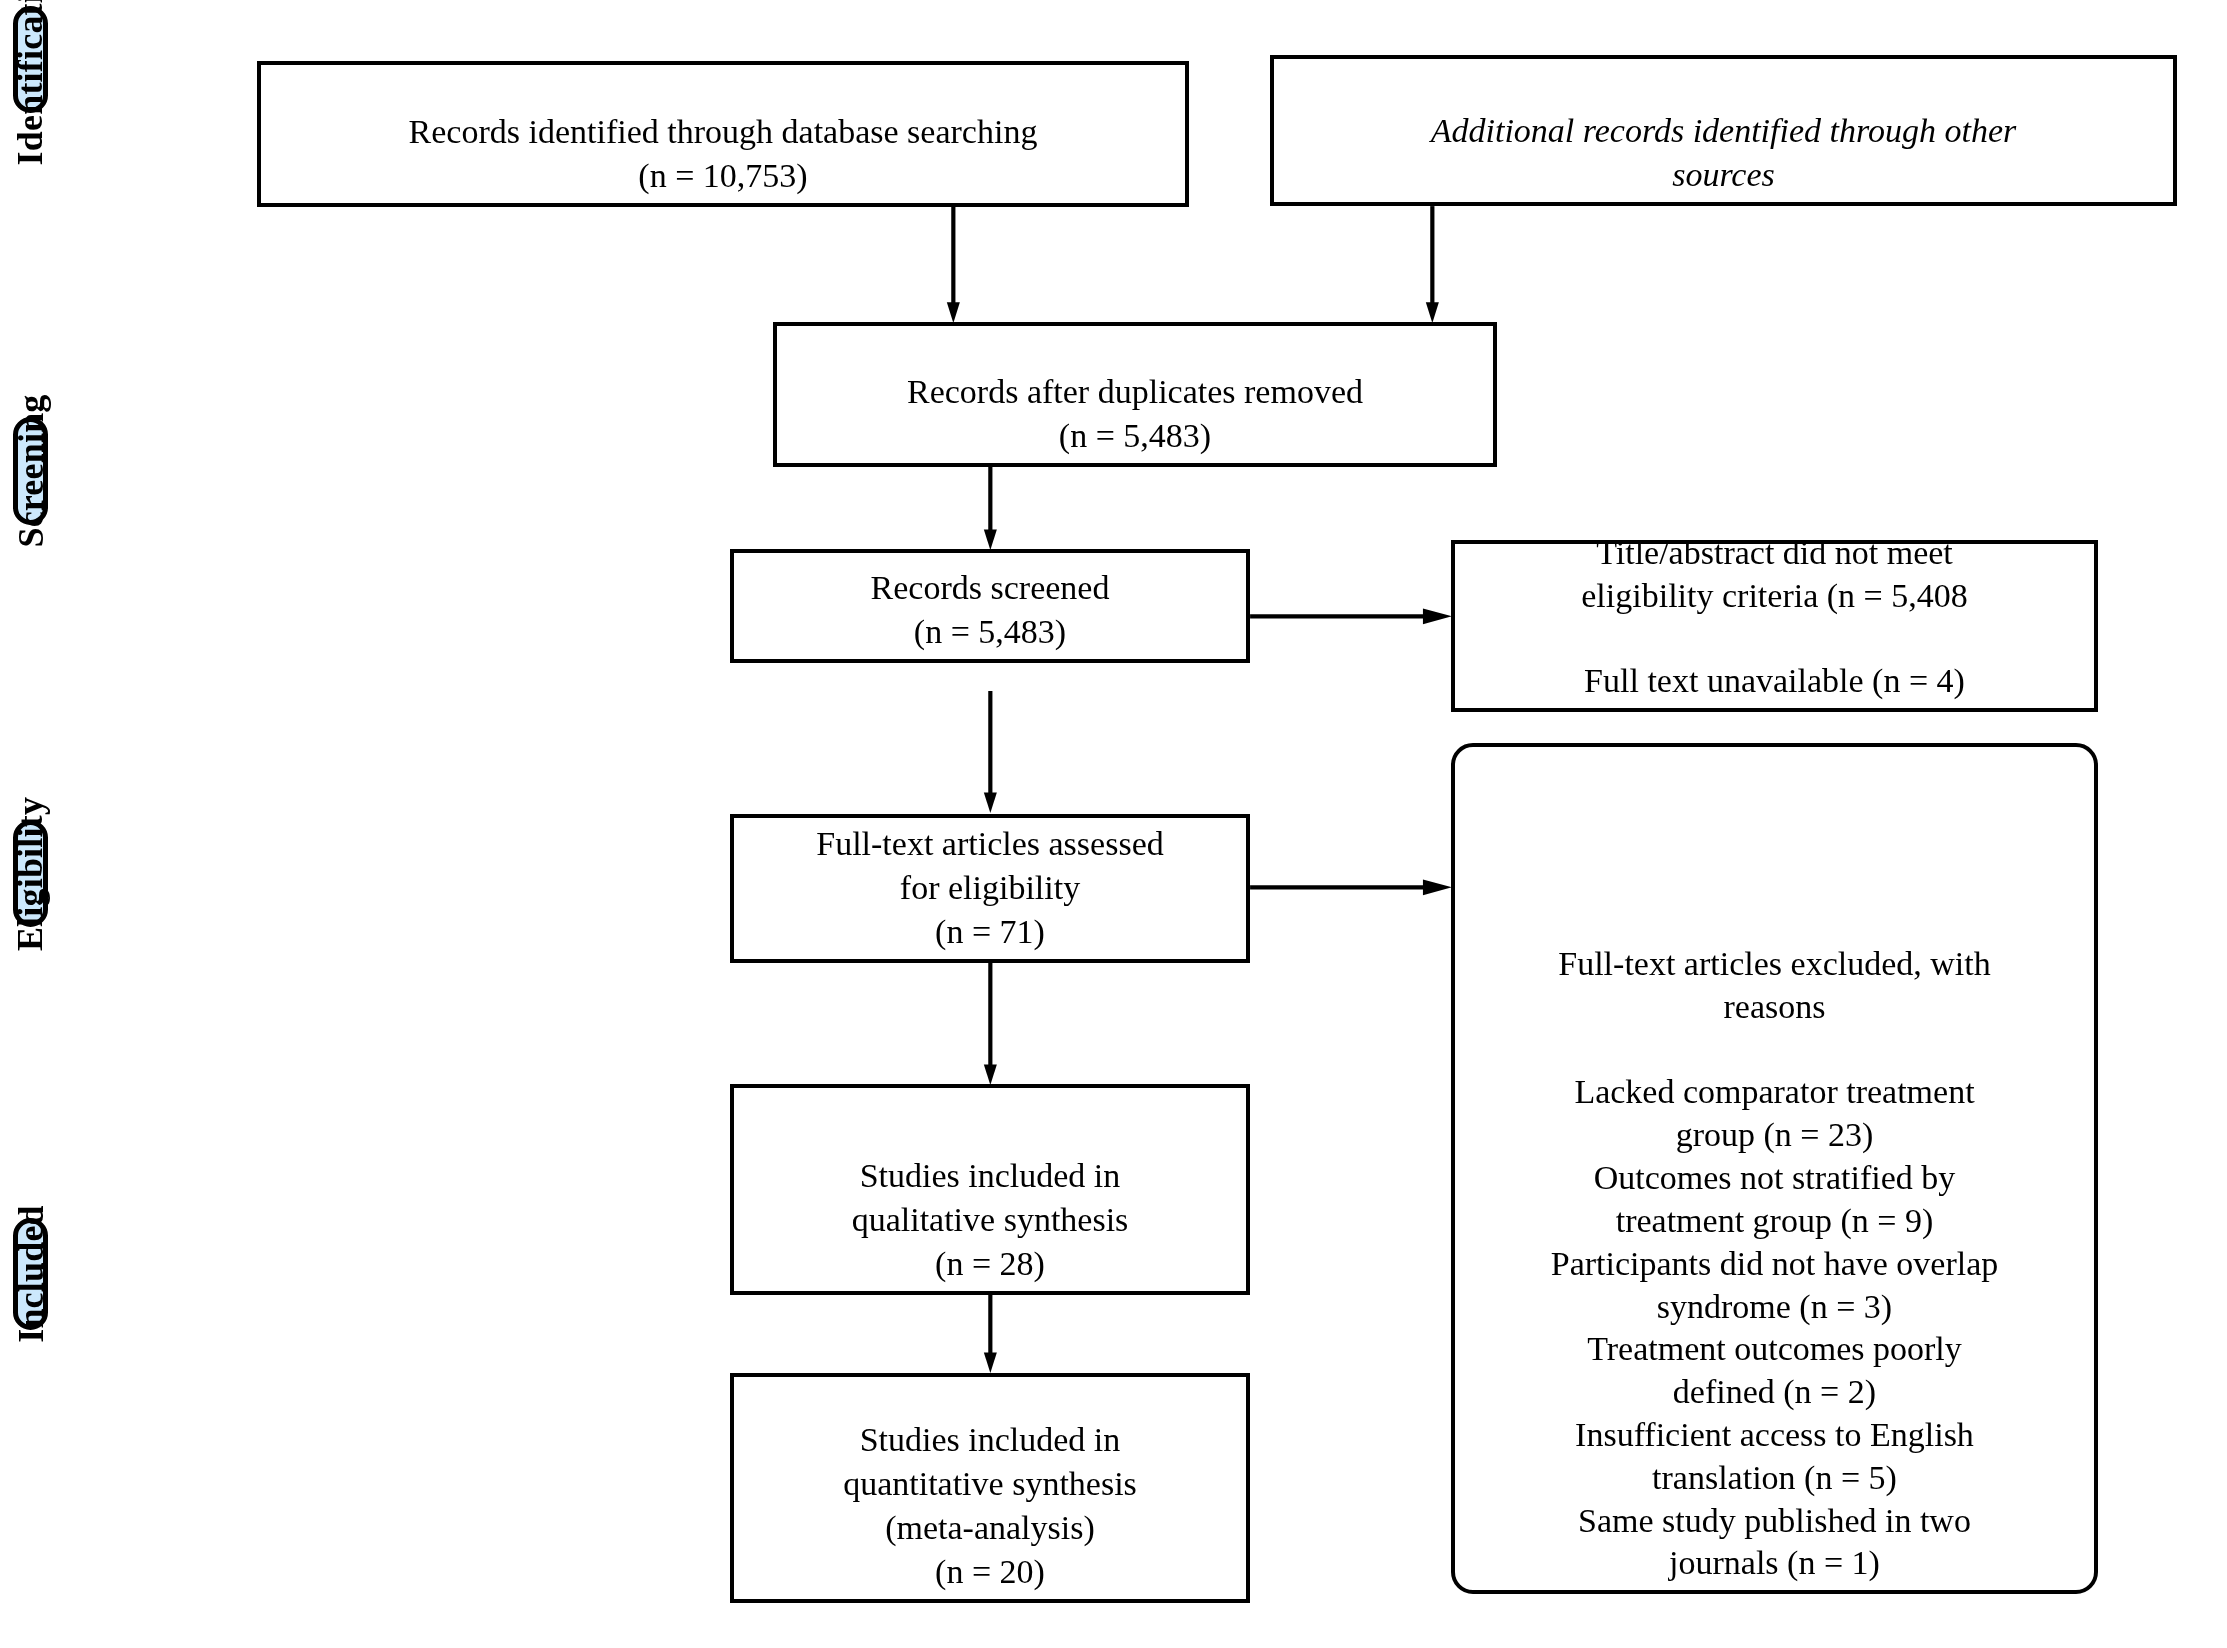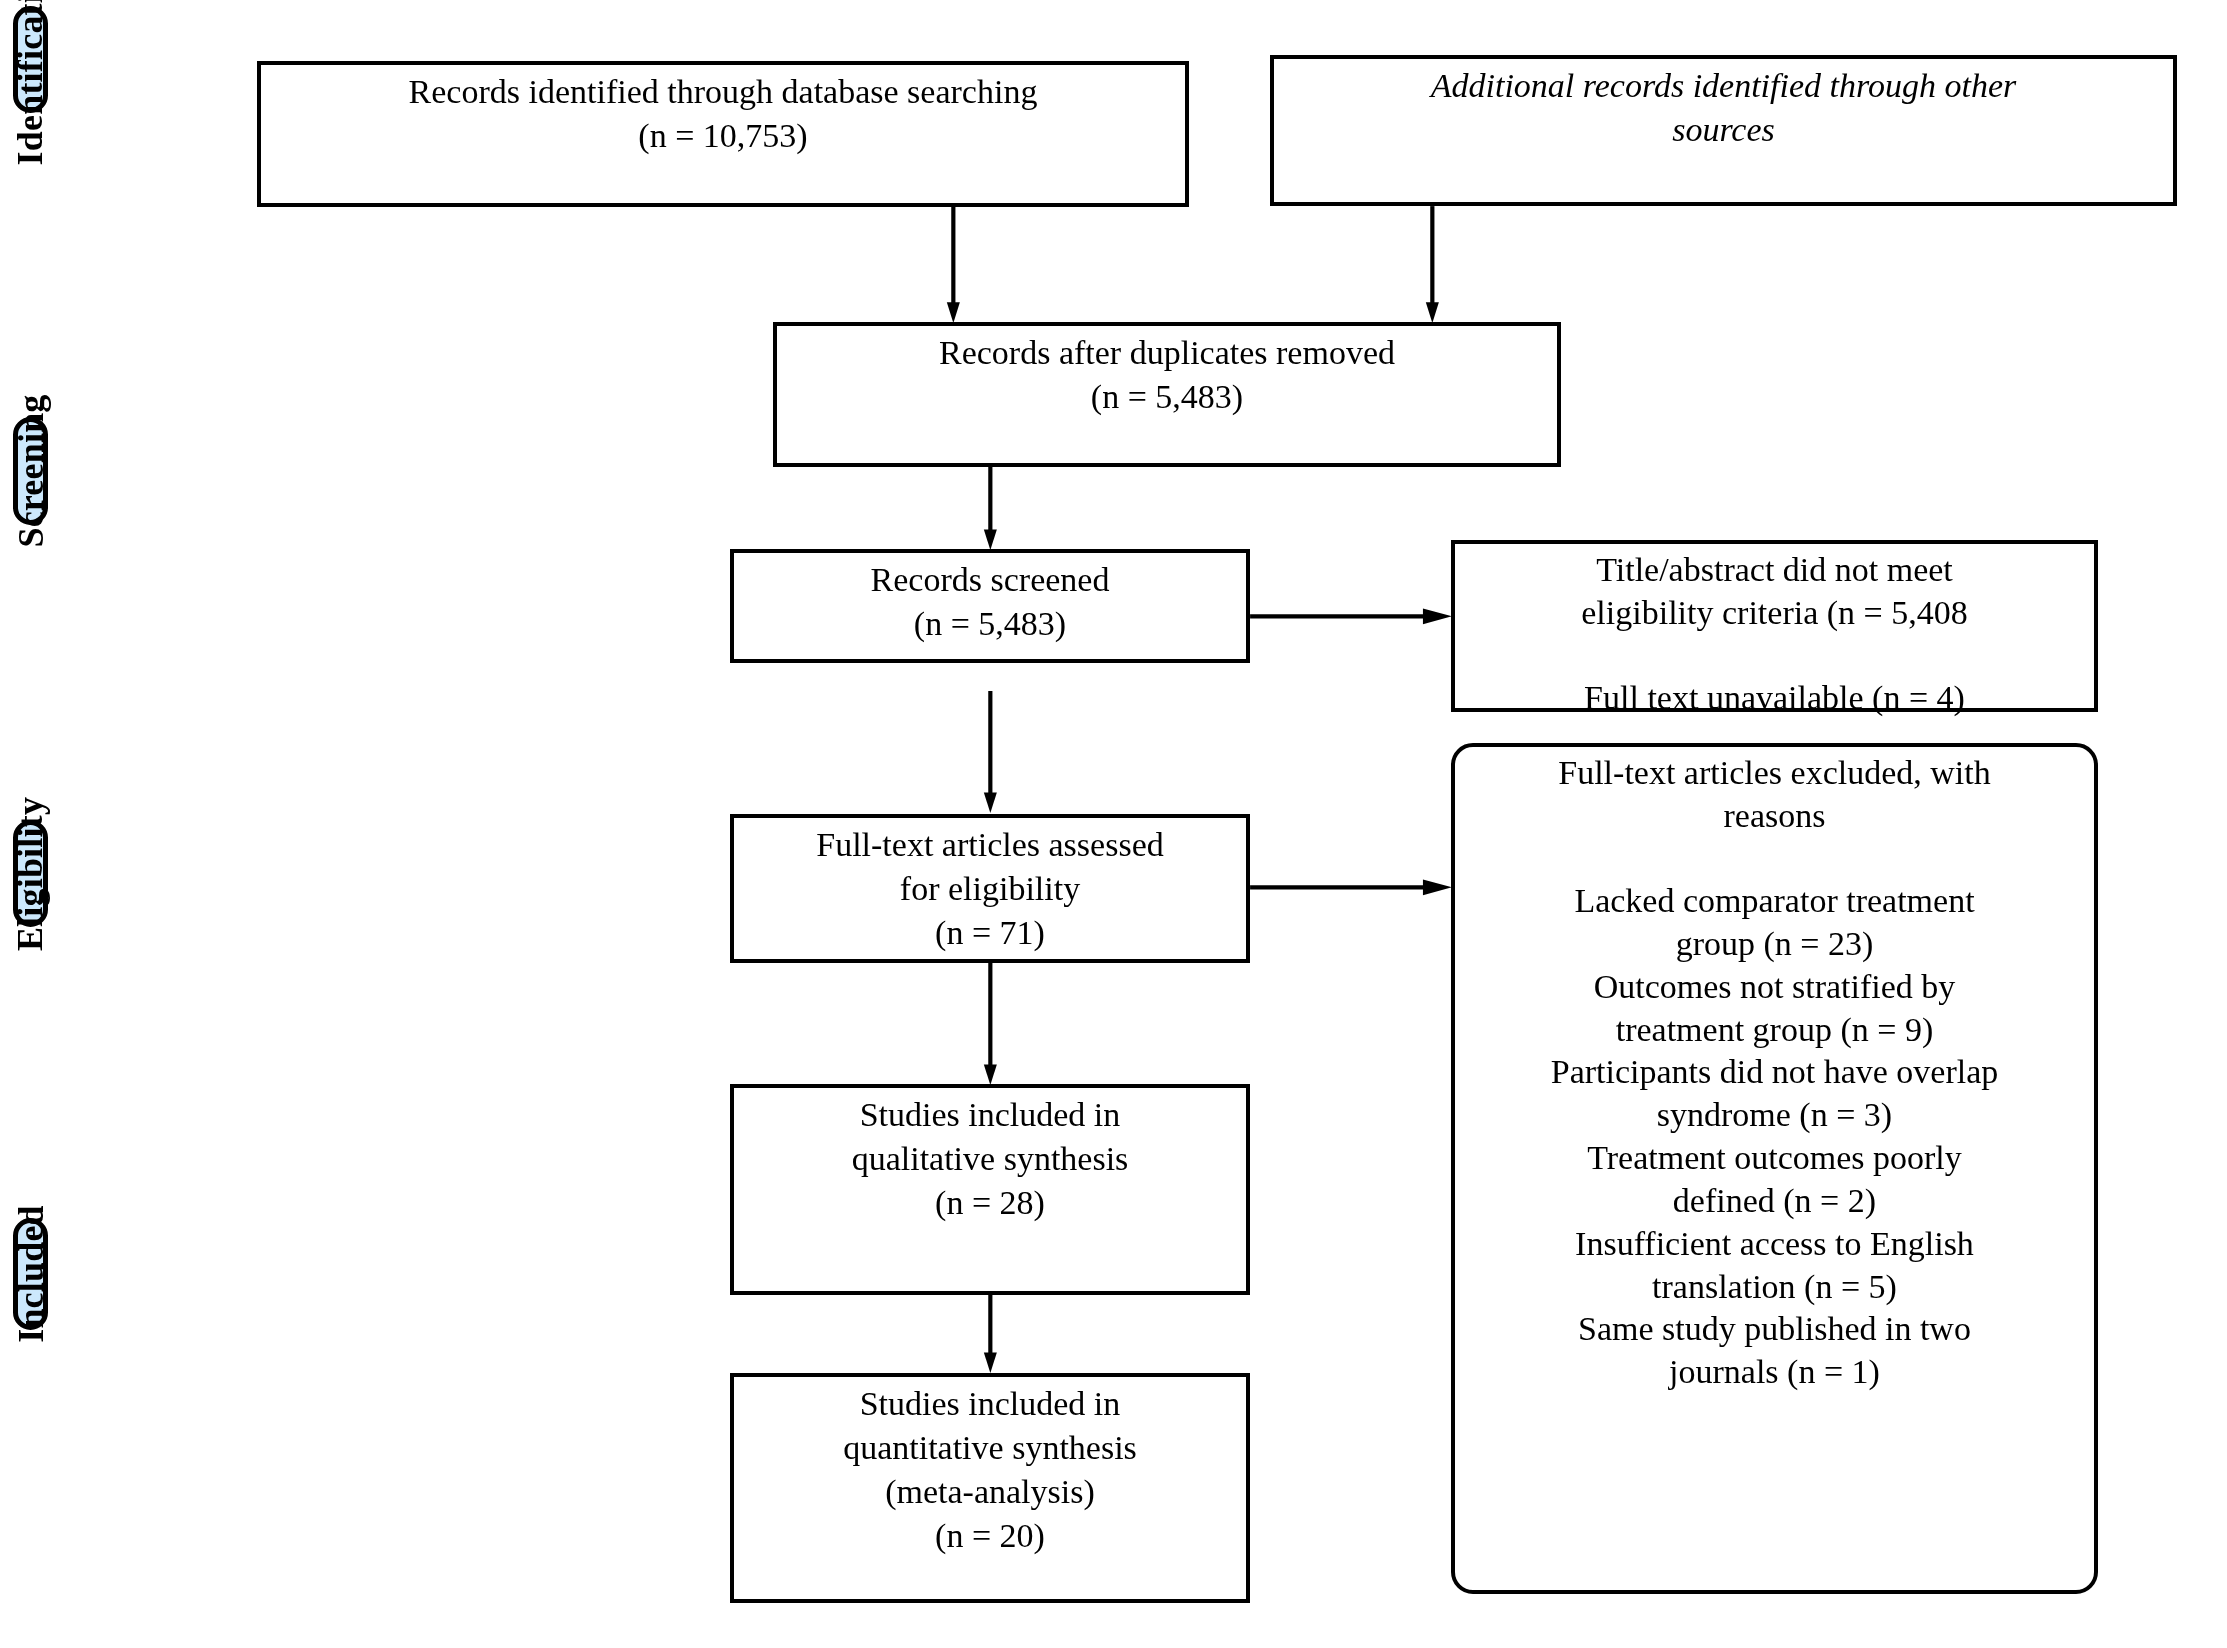--- a/index.html
+++ b/index.html
@@ -36,21 +36,21 @@
     letter-spacing: 0.2px;
   }
 
   
   .flow-box {
     position: absolute;
     background: #ffffff;
     border: 4.2px solid #000000;
     box-sizing: border-box;
     display: flex;
-    align-items: flex-start;
+    align-items: flex-end;
     justify-content: center;
     text-align: center;
     padding: 4.7px 12px;
   }
   .flow-box .box-text {
     font-size: 34px;
     line-height: 1.30;
     color: #000000;
     white-space: pre-line;
   }
@@ -102,21 +102,21 @@
     </svg>
   </div>
 
   <div class="conn" style="left:1423px; top:206px; width:18.7px; height:117px;">
     <svg width="18.7" height="117" viewBox="0 0 40 250">
       <line x1="20" y1="0" x2="20" y2="212" stroke="#000" stroke-width="9"></line>
       <polygon points="6,206 34,206 20,250" fill="#000"></polygon>
     </svg>
   </div>
 
-  <div class="flow-box" style="left:773px; top:322px; width:788px; height:145px;">
+  <div class="flow-box" style="left:773px; top:322px; width:724px; height:145px;">
     <span class="box-text">Records after duplicates removed
 (n = 5,483)</span>
   </div>
 
   <div class="conn" style="left:981px; top:467px; width:18.7px; height:83px;">
     <svg width="18.7" height="83" viewBox="0 0 40 178">
       <line x1="20" y1="0" x2="20" y2="140" stroke="#000" stroke-width="9"></line>
       <polygon points="6,134 34,134 20,178" fill="#000"></polygon>
     </svg>
   </div>

